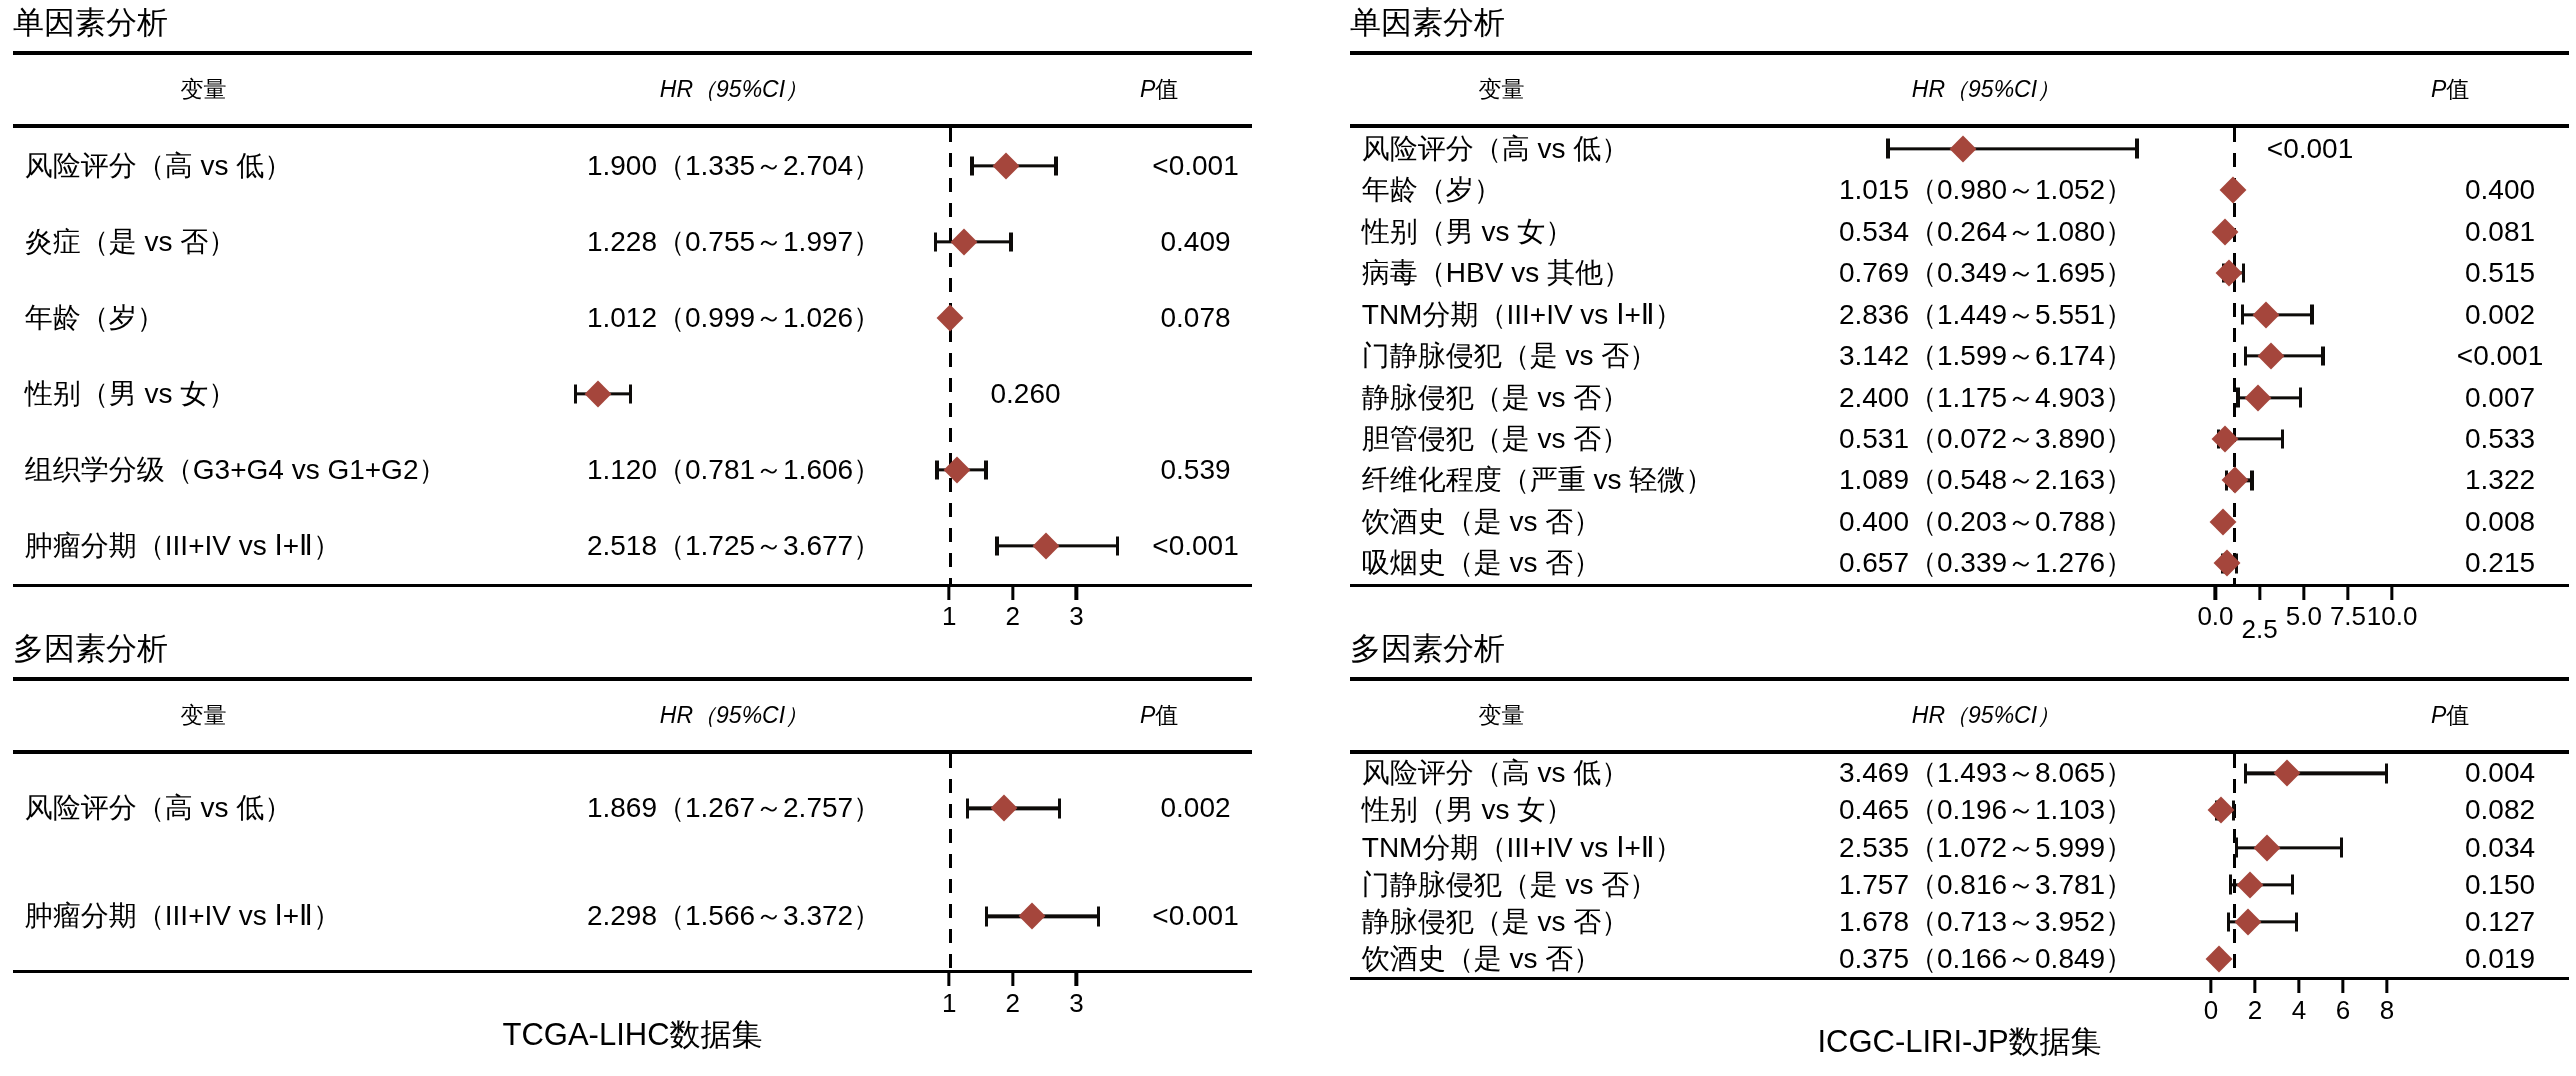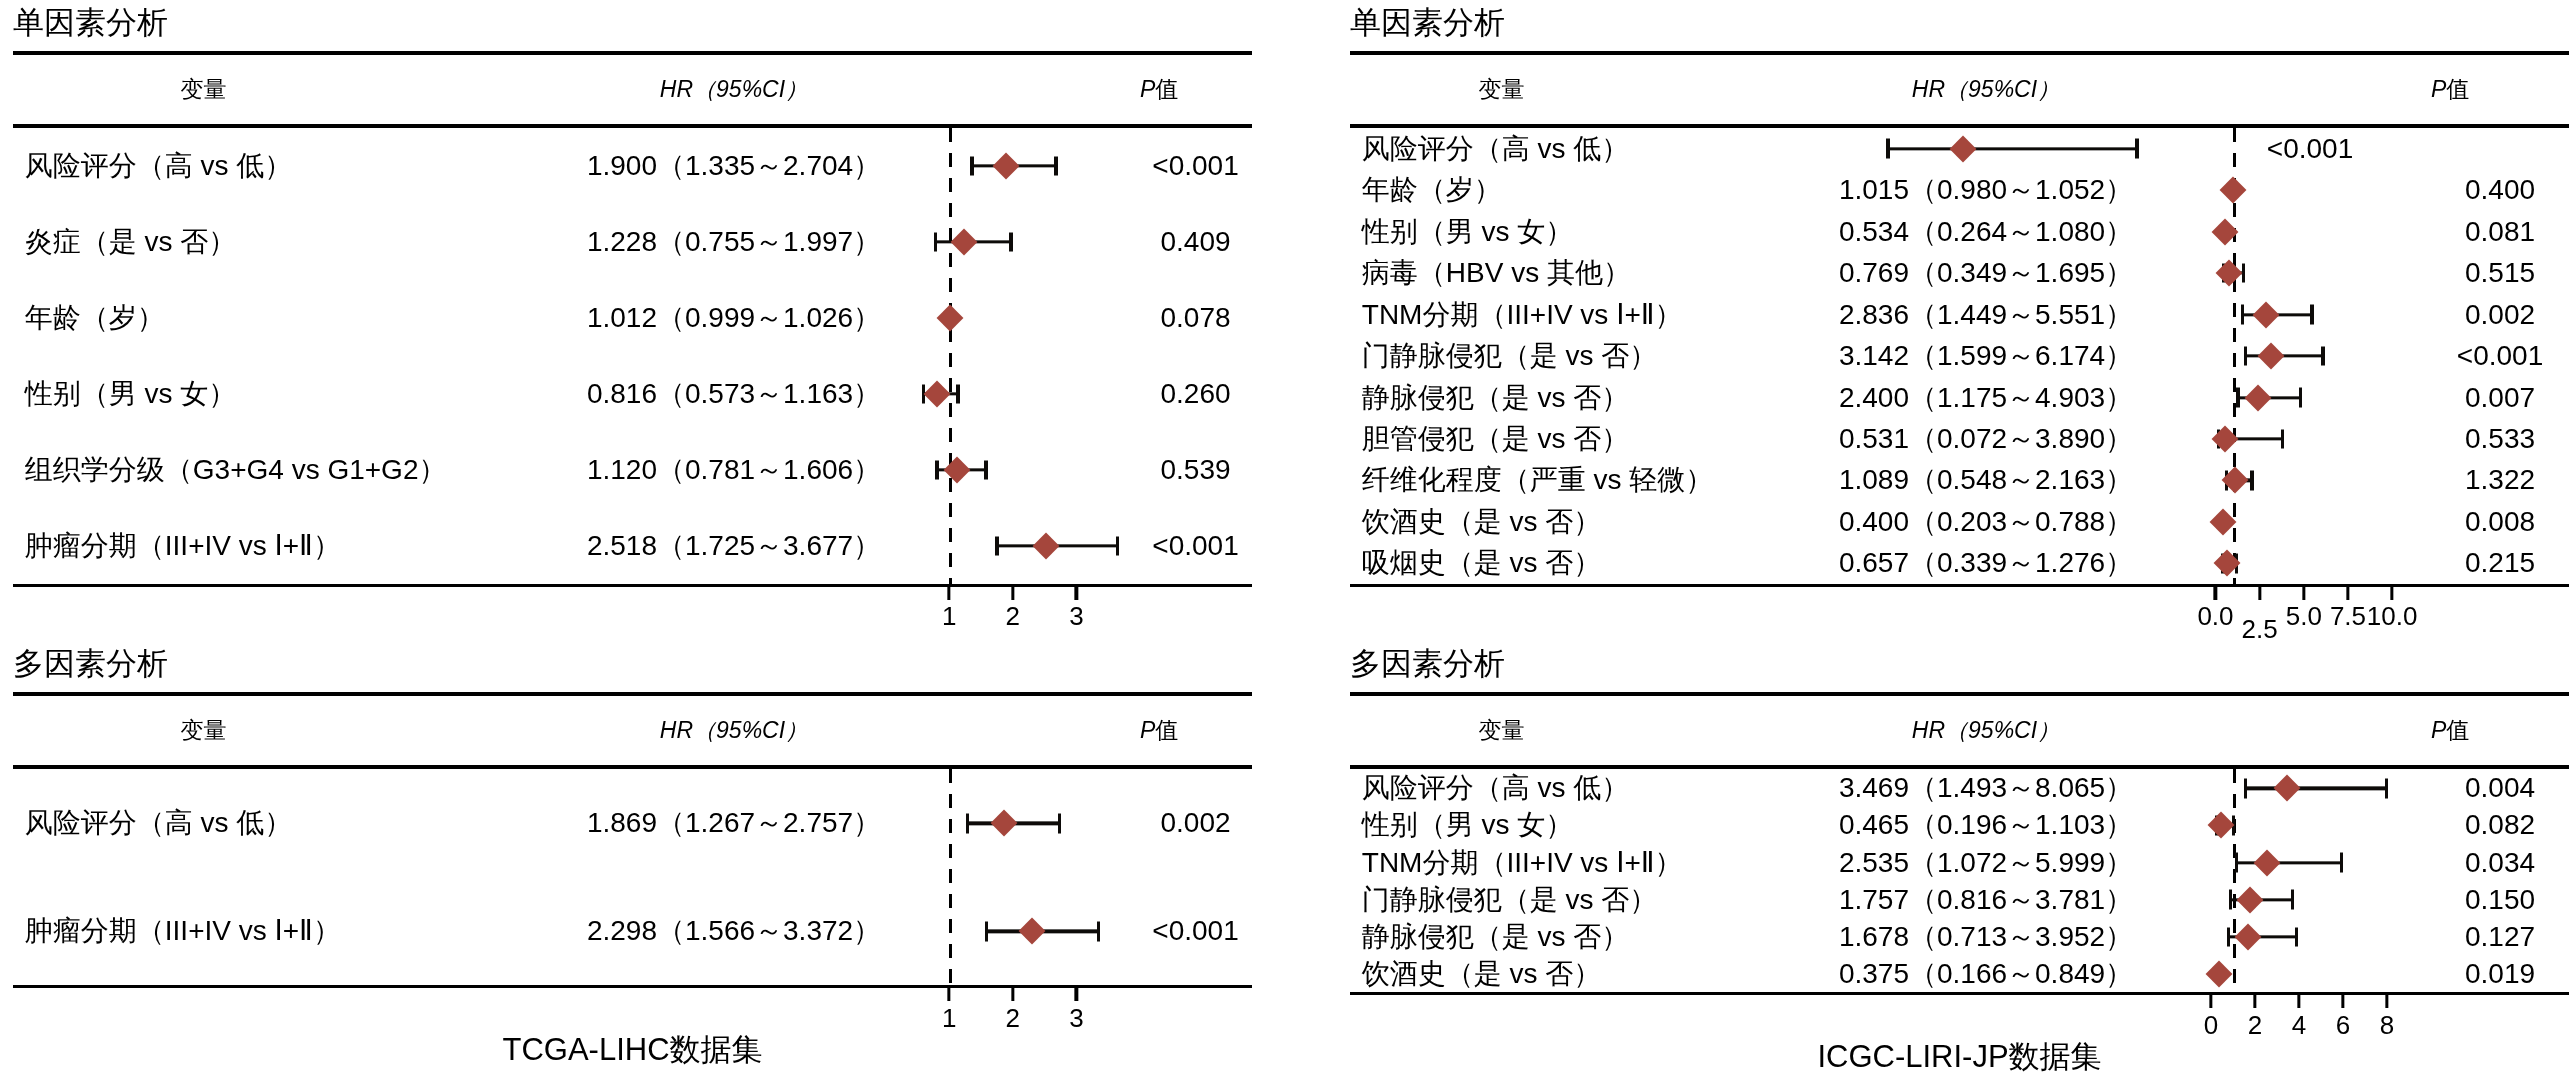--- a/index.html
+++ b/index.html
@@ -6,21 +6,21 @@
     font-family:"Liberation Sans","DejaVu Sans",sans-serif;}
   .figure{width:2576px;height:1076px;box-sizing:border-box;
     padding:3.9px 6.6px 0 13px;display:flex;gap:98px;overflow:hidden;}
   .col{display:flex;flex-direction:column;}
   .col-left{width:1239px;}
   .col-right{width:1219px;}
   .panel-left{--w-var:544px;--w-hr:354px;--w-plot:229px;--w-p:111px;}
   .panel-right{--w-var:433px;--w-hr:406px;--w-plot:242px;--w-p:138px;}
 
   .panel-title{font-size:31px;line-height:38px;margin:0 0 9.2px 0;white-space:nowrap;}
-  .panel-bottom .panel-title{margin-top:15px;}
+  .panel-bottom .panel-title{margin-top:0;}
 
   .ftable{border-top:4.6px solid #000;}
   .thead{display:grid;grid-template-columns:var(--w-var) var(--w-hr) var(--w-plot) var(--w-p);
     height:69px;align-items:center;border-bottom:4.6px solid #000;font-size:23px;}
   .th{white-space:nowrap;}
   .th-var{text-align:center;padding-right:30%;}
   .th-hr{text-align:center;font-style:italic;}
   .th-p{grid-column:4;}
   .th-p .it{font-style:italic;}
 
@@ -93,21 +93,20 @@
   </div><div class="row">
     <div class="cell cell-var">年龄（岁）</div>
     <div class="cell cell-hr">1.012（0.999～1.026）</div>
     <div class="cell cell-plot">
       <div class="ci no-caps" style="left: 16.6389%; width: 0.75%;"></div>
       <div class="diamond" style="left: 17%;"></div>
     </div>
     <div class="cell cell-p">0.078</div>
   </div><div class="row">
     <div class="cell cell-var">性别（男 vs 女）</div>
-    <div class="cell cell-hr">0.816（0.573～1.163）</div>
     <div class="cell cell-plot">
       <div class="ci" style="left: 4.80556%; width: 16.3889%;"></div>
       <div class="diamond" style="left: 11.5556%;"></div>
     </div>
     <div class="cell cell-p">0.260</div>
   </div><div class="row">
     <div class="cell cell-var">组织学分级（G3+G4 vs G1+G2）</div>
     <div class="cell cell-hr">1.120（0.781～1.606）</div>
     <div class="cell cell-plot">
       <div class="ci" style="left: 10.5833%; width: 22.9167%;"></div>

